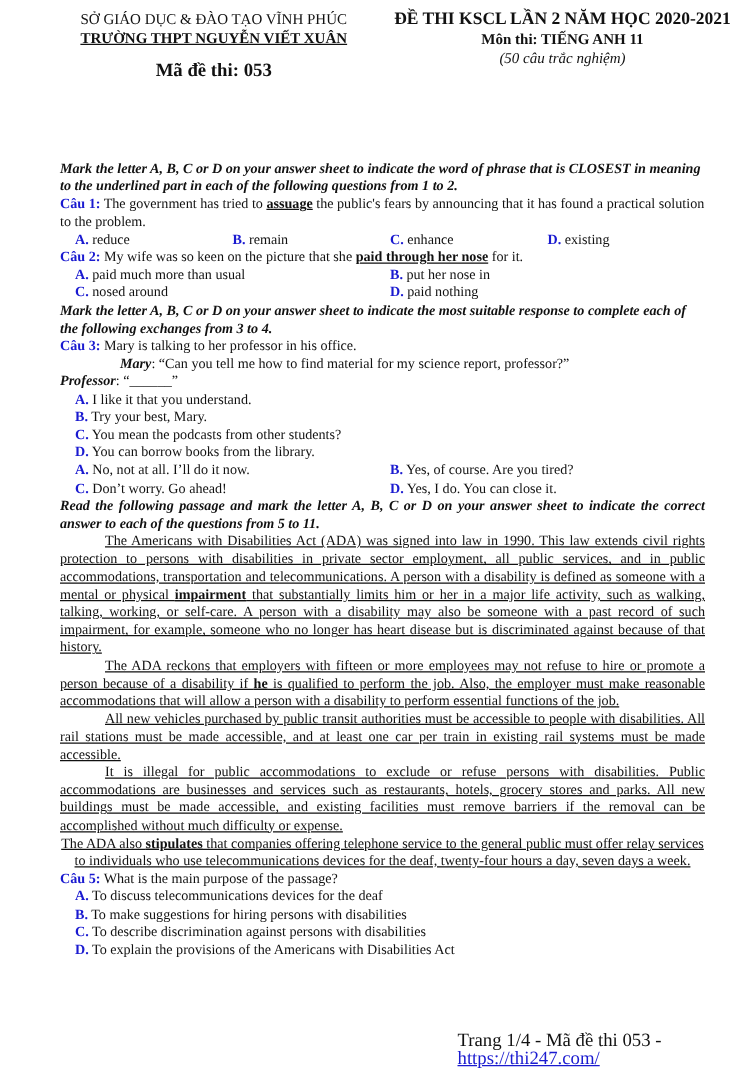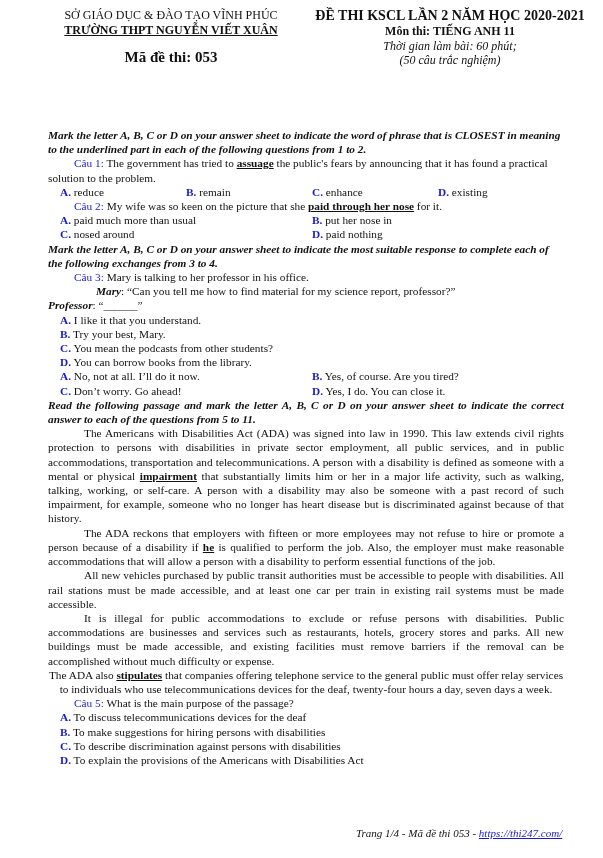--- a/index.html
+++ b/index.html
@@ -7,49 +7,48 @@
          font-family:"Liberation Serif", "DejaVu Serif", serif; color:#111; font-size:11.3px; line-height:14.2px; }
   .hdr-left { position:absolute; left:56px; top:8px; width:230px; text-align:center; font-size:12px; line-height:15px; }
   .hdr-left .school { font-weight:bold; text-decoration:underline; }
   .hdr-left .code { font-weight:bold; margin-top:12px; font-size:15px; }
   .hdr-right { position:absolute; left:300px; top:8px; width:300px; text-align:center; font-size:12px; line-height:14.5px; }
   .hdr-right .title { font-weight:bold; font-size:14px; line-height:16px;font-family:Liberation Serif, serif; }
   .hdr-right .subject { font-weight:bold; }
   .hdr-right .time, .hdr-right .count { font-style:italic; }
   .content { position:absolute; left:48px; top:128px; width:516px; }
   .instr { font-weight:bold; font-style:italic; }
-  .q-label { color:#1a1ad0; font-weight:normal;margin-left:26px; }
+  .q-label { color:#1a1ad0; font-weight:bold; }
   .opt-letter { color:#1a1ad0; font-weight:bold; }
   .u { font-weight:bold; text-decoration:underline; }
   .opts4 { display:flex; padding-left:12px; }
   .opts4 > div { width:25%; }
   .opts2 { display:flex; flex-wrap:wrap; padding-left:12px; }
   .opts2 > div { width:50%; }
   .opts1 { padding-left:12px; }
   .dialog-line { padding-left:48px; }
-  .passage p { margin:0; text-align:justify; }
+  .passage p { margin:0; text-align:justify;text-decoration:underline; }
   .passage p.ind { text-indent:36px; }
-  .footer { position:absolute; left:356px; top:826px; font-size:11px;font-style:italic; }
+  .footer { position:absolute; left:366px; top:826px; font-size:15px; }
   .footer a { color:#1a1ad0; text-decoration:underline; }
   .italic-bold { font-style:italic; font-weight:bold; }
   .hung { margin-left:62px; }
 </style>
 </head>
 <body>
 
 <div class="hdr-left">
   <div>SỞ GIÁO DỤC &amp; ĐÀO TẠO VĨNH PHÚC</div>
   <div class="school">TRƯỜNG THPT NGUYỄN VIẾT XUÂN</div>
   <div class="code">Mã đề thi: 053</div>
 </div>
 
 <div class="hdr-right">
   <div class="title">ĐỀ THI KSCL LẦN 2 NĂM HỌC 2020-2021</div>
   <div class="subject">Môn thi: TIẾNG ANH 11</div>
-  <div class="time">Thời gian làm bài: 60 phút;</div>
   <div class="count">(50 câu trắc nghiệm)</div>
 </div>
 
 <div class="content">
 
   <div class="instr">Mark the letter A, B, C or D on your answer sheet to indicate the word of phrase that is CLOSEST in meaning to the underlined part in each of the following questions from 1 to 2.</div>
 
   <div>
     <span class="q-label">Câu 1:</span><span> The government has tried to </span><span class="u">assuage</span><span> the public's fears by announcing that it has found a practical solution to the problem.</span>
   </div>

